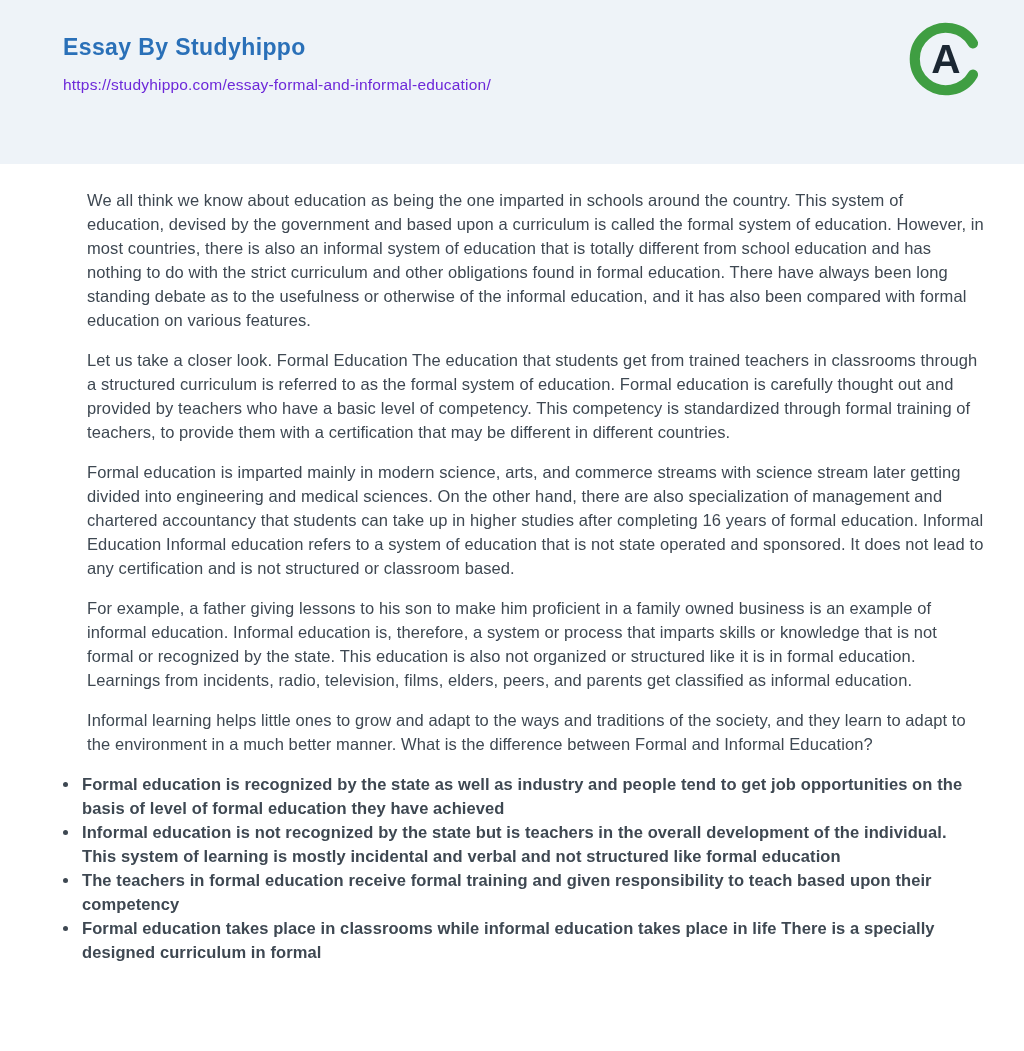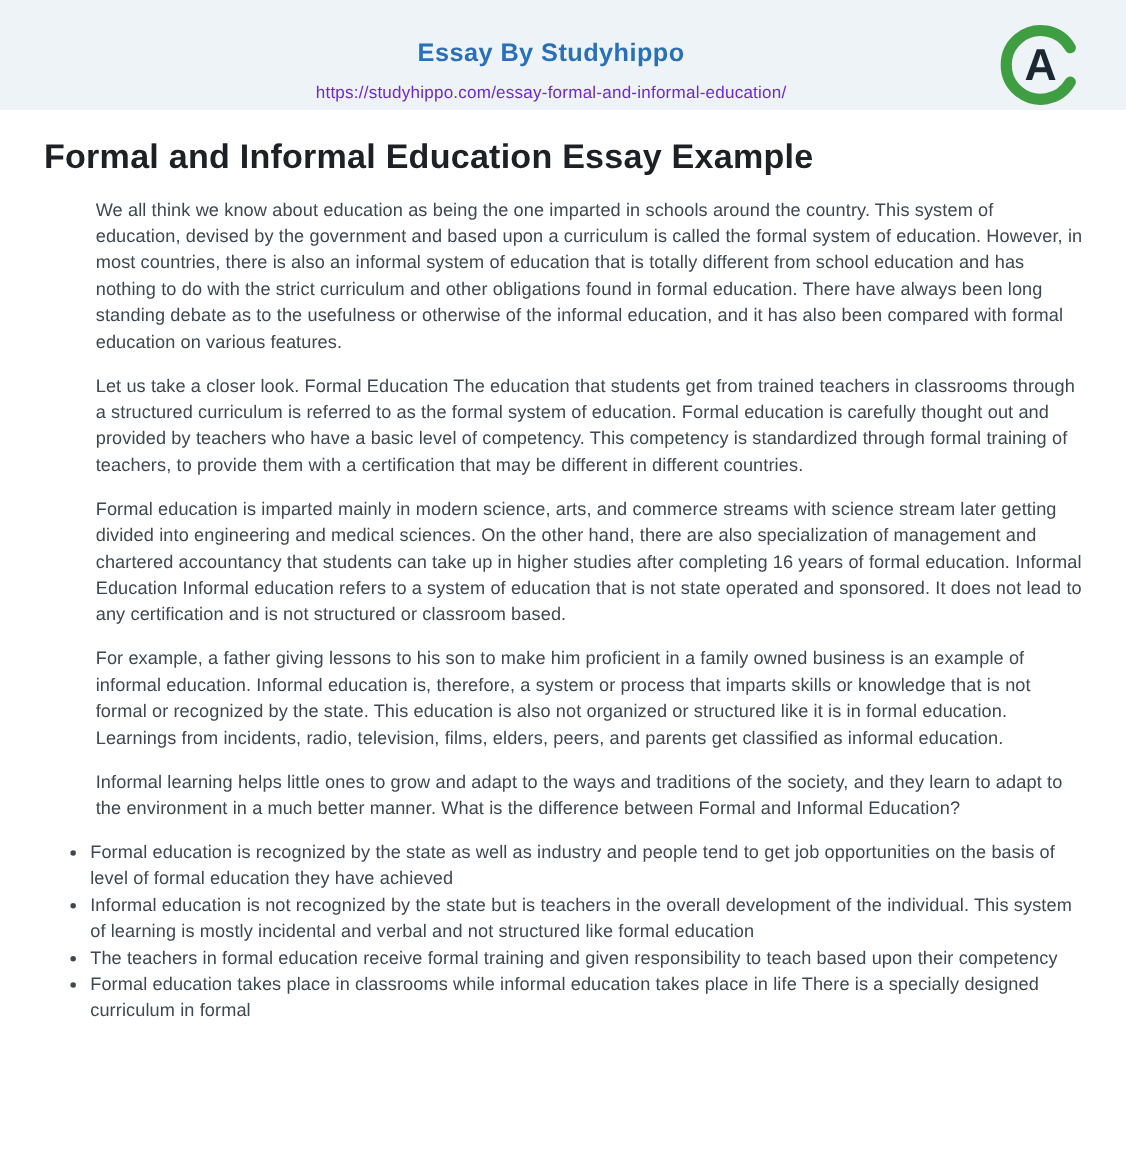--- a/index.html
+++ b/index.html
@@ -6,24 +6,23 @@
   html, body { background: #ffffff; }
   body {
     width: 1024px;
     height: 1051px;
     overflow: hidden;
     font-family: "Liberation Sans", "DejaVu Sans", sans-serif;
     color: #3e4852;
   }
   .header {
     background: #eef3f8;
-    height: 100px;
-    padding: 34px 40px 0 18px;
+    height: 164px;
+    padding: 34px 40px 0 63px;
     position: relative;
-    text-align: center;
   }
   .site-title {
     color: #2a70b8;
     font-size: 23px;
     font-weight: 700;
     letter-spacing: 0.4px;
   }
   .site-url {
     display: inline-block;
     color: #6d28d9;
@@ -58,20 +57,21 @@
     line-height: 24px;
     margin-bottom: 16px;
     color: #3e4852;
     letter-spacing: 0.1px;
     margin-left: 47px;
   }
   ul.essay-bullets {
     margin-top: 14px;
     padding-left: 40px;
     list-style: disc outside;
+    font-weight: bold;
   }
   ul.essay-bullets li {
     font-size: 16.5px;
     line-height: 24px;
     color: #3e4852;
     letter-spacing: 0.1px;
     padding-left: 2px;
   }
 </style>
 </head>
@@ -84,21 +84,20 @@
   </div>
   <div class="logo">
     <svg viewBox="0 0 100 100" aria-hidden="true">
       <path d="M 84.6 30 A 40 40 0 1 0 84.6 70" fill="none" stroke="#3f9e42" stroke-width="13" stroke-linecap="round"></path>
       <text x="50" y="67.5" text-anchor="middle" font-family="Liberation Sans, DejaVu Sans, sans-serif" font-size="52" font-weight="bold" fill="#1b2733">A</text>
     </svg>
   </div>
 </header>
 
 <main class="content">
-  <h1 class="essay-title">Formal and Informal Education Essay Example</h1>
 
   <p class="essay-paragraph">We all think we know about education as being the one imparted in schools around the country. This system of education, devised by the government and based upon a curriculum is called the formal system of education. However, in most countries, there is also an informal system of education that is totally different from school education and has nothing to do with the strict curriculum and other obligations found in formal education. There have always been long standing debate as to the usefulness or otherwise of the informal education, and it has also been compared with formal education on various features.</p>
   <p class="essay-paragraph">Let us take a closer look. Formal Education The education that students get from trained teachers in classrooms through a structured curriculum is referred to as the formal system of education. Formal education is carefully thought out and provided by teachers who have a basic level of competency. This competency is standardized through formal training of teachers, to provide them with a certification that may be different in different countries.</p>
   <p class="essay-paragraph">Formal education is imparted mainly in modern science, arts, and commerce streams with science stream later getting divided into engineering and medical sciences. On the other hand, there are also specialization of management and chartered accountancy that students can take up in higher studies after completing 16 years of formal education. Informal Education Informal education refers to a system of education that is not state operated and sponsored. It does not lead to any certification and is not structured or classroom based.</p>
   <p class="essay-paragraph">For example, a father giving lessons to his son to make him proficient in a family owned business is an example of informal education. Informal education is, therefore, a system or process that imparts skills or knowledge that is not formal or recognized by the state. This education is also not organized or structured like it is in formal education. Learnings from incidents, radio, television, films, elders, peers, and parents get classified as informal education.</p>
   <p class="essay-paragraph">Informal learning helps little ones to grow and adapt to the ways and traditions of the society, and they learn to adapt to the environment in a much better manner. What is the difference between Formal and Informal Education?</p>
 
   <ul class="essay-bullets">
     <li>Formal education is recognized by the state as well as industry and people tend to get job opportunities on the basis of level of formal education they have achieved</li>
     <li>Informal education is not recognized by the state but is teachers in the overall development of the individual. This system of learning is mostly incidental and verbal and not structured like formal education</li>

